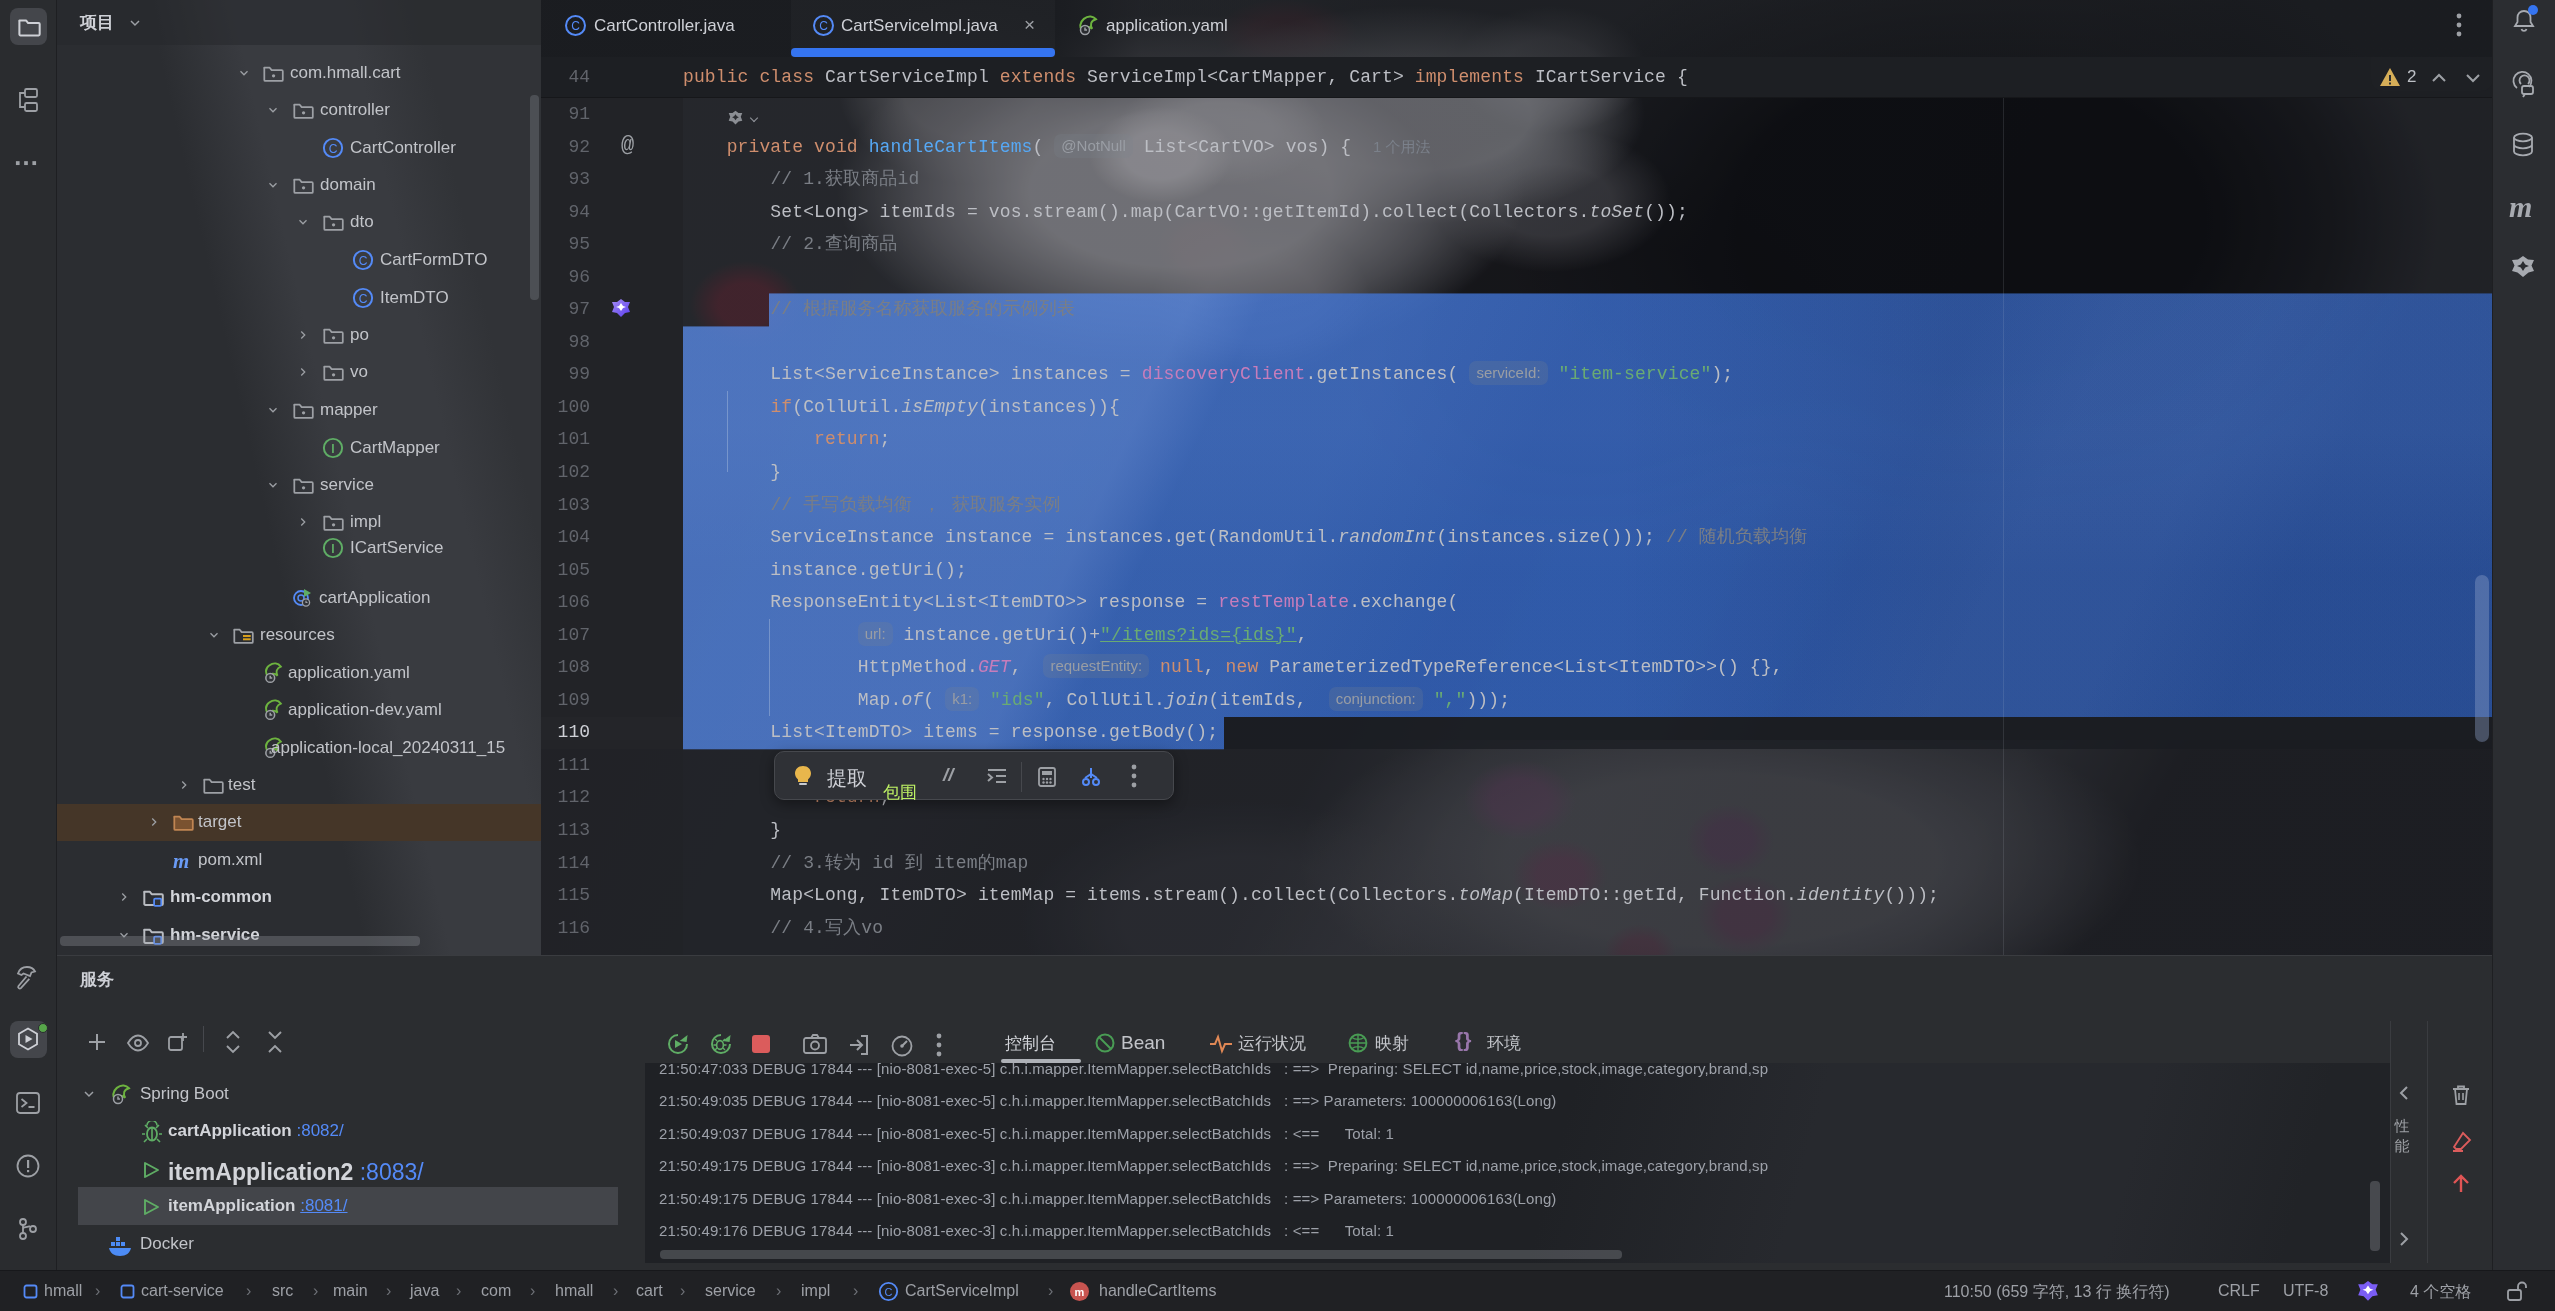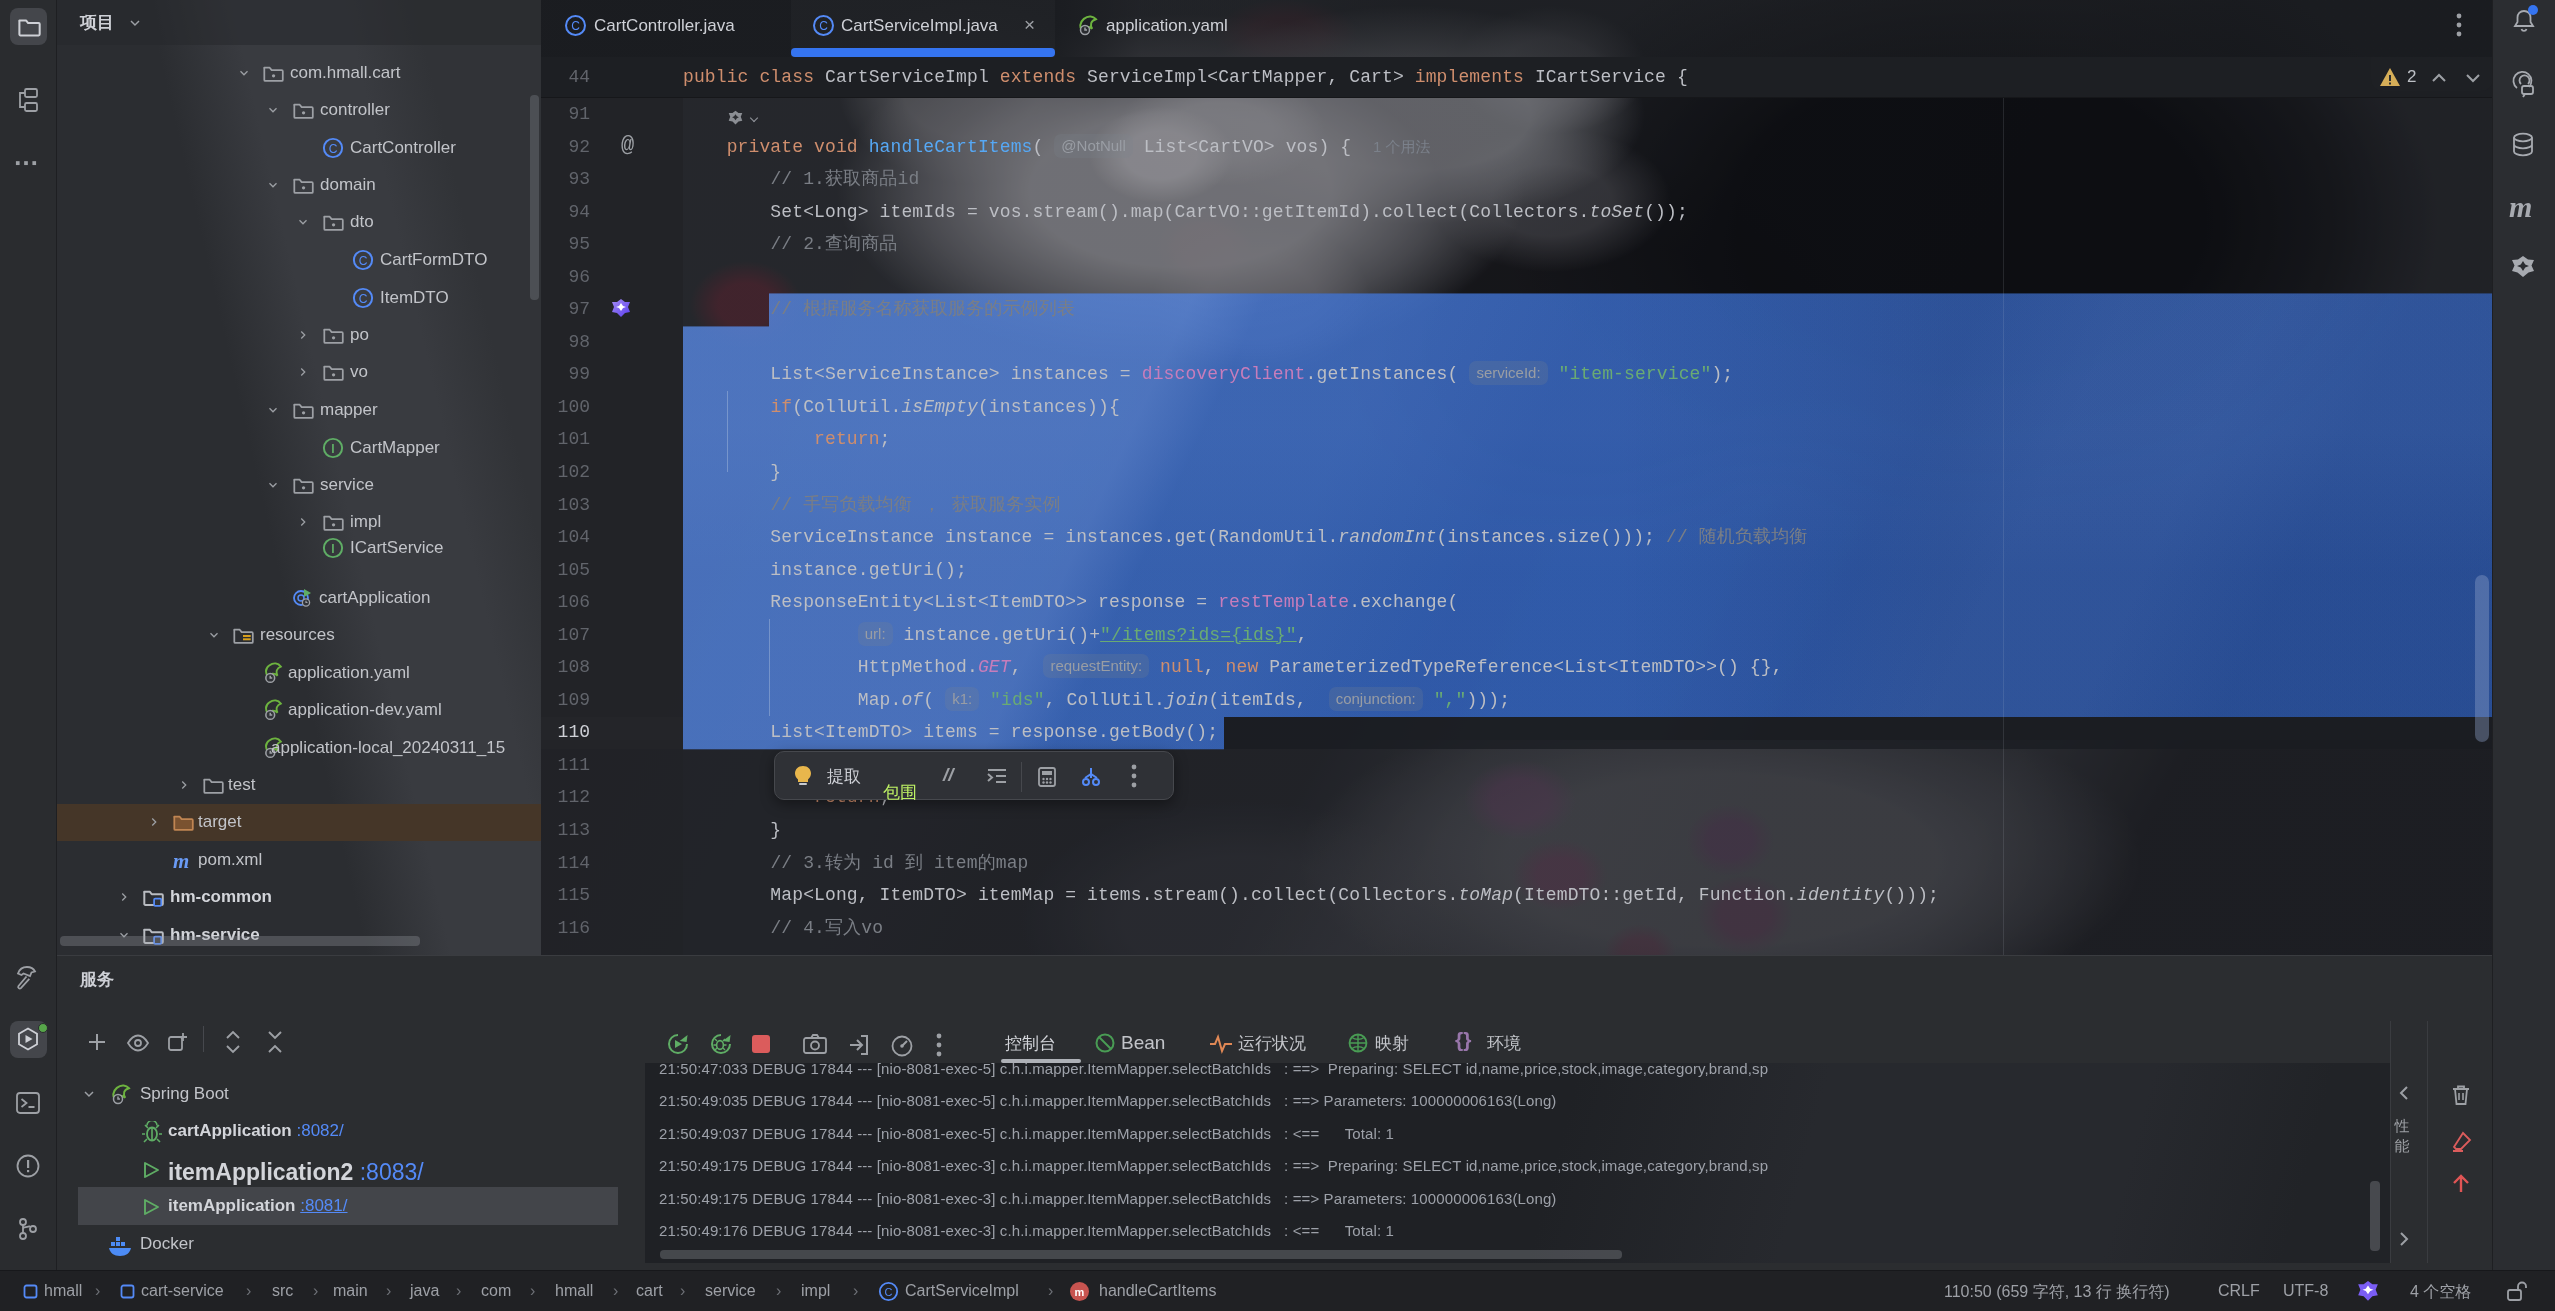--- a/index.html
+++ b/index.html
@@ -219,21 +219,21 @@
       <svg width="16" height="10" viewBox="0 0 16 10" style="position:absolute;left:86px;top:10px">
           <path d="M2 2 L8 8 L14 2" fill="none" stroke="#9da0a5" stroke-width="2"></path>
         </svg>
     </div>
 
     <div class="a" style="left:233px;top:751px;width:400px;height:49px;background:#2f3136;border:1px solid #46484d;border-radius:10px;box-shadow:0 4px 14px rgba(0,0,0,0.4)">
       <svg width="20" height="22" viewBox="0 0 20 22" style="position:absolute;left:18px;top:13px">
           <path d="M10 1 C5 1 2 4.5 2 8.5 C2 11 3.5 13 5 14.5 L5 17 L15 17 L15 14.5 C16.5 13 18 11 18 8.5 C18 4.5 15 1 10 1z" fill="#e8b64c"></path>
           <rect x="6" y="18" width="8" height="2" rx="1" fill="#c9cbd0"></rect>
         </svg>
-      <div class="a" style="left:52px;top:13px;font-size:17px;color:#ced0d6">提取</div>
+      <div class="a" style="left:52px;top:13px;font-size:20px;color:#ced0d6">提取</div>
       <div class="a" style="left:108px;top:29px;font-size:17px;color:#bef264">包围</div>
       <div class="a" style="left:168px;top:12px;font-size:19px;color:#9da0a5;font-style:italic;font-weight:700">//</div>
       <svg width="20" height="18" viewBox="0 0 20 18" style="position:absolute;left:212px;top:16px">
           <path d="M1 2h18M9 8h10M9 14h10M1 6l4 3.5L1 13" stroke="#9da0a5" stroke-width="2" fill="none"></path>
         </svg>
       <div class="a" style="left:246px;top:10px;width:1px;height:30px;background:#46484d"></div>
       <svg width="20" height="20" viewBox="0 0 20 20" style="position:absolute;left:262px;top:15px">
           <rect x="2" y="1" width="16" height="18" rx="2" fill="none" stroke="#9da0a5" stroke-width="1.8"></rect>
           <rect x="5" y="4" width="10" height="4" fill="#9da0a5"></rect>
           <circle cx="6.5" cy="12" r="1.2" fill="#9da0a5"></circle>

